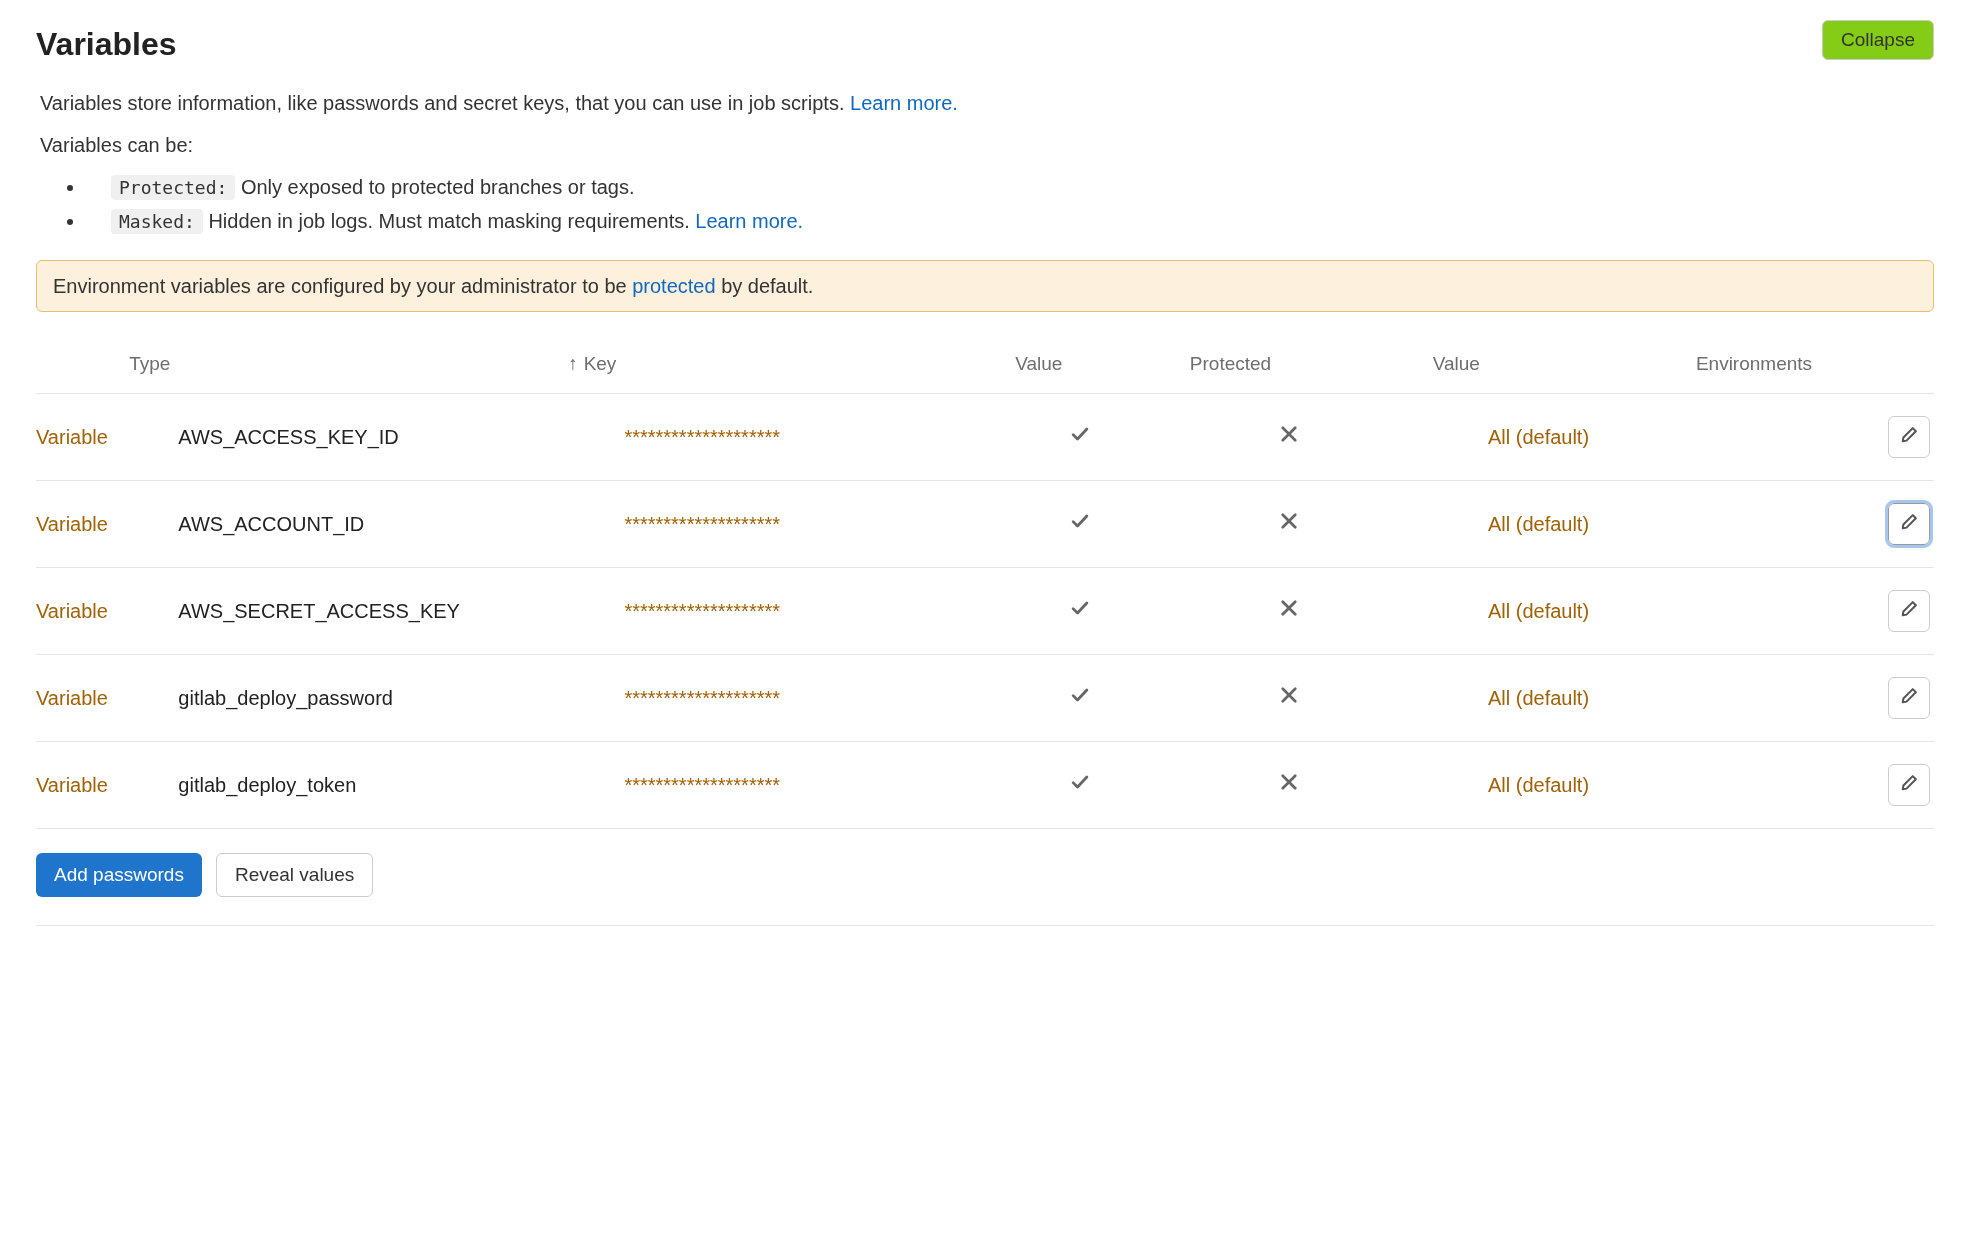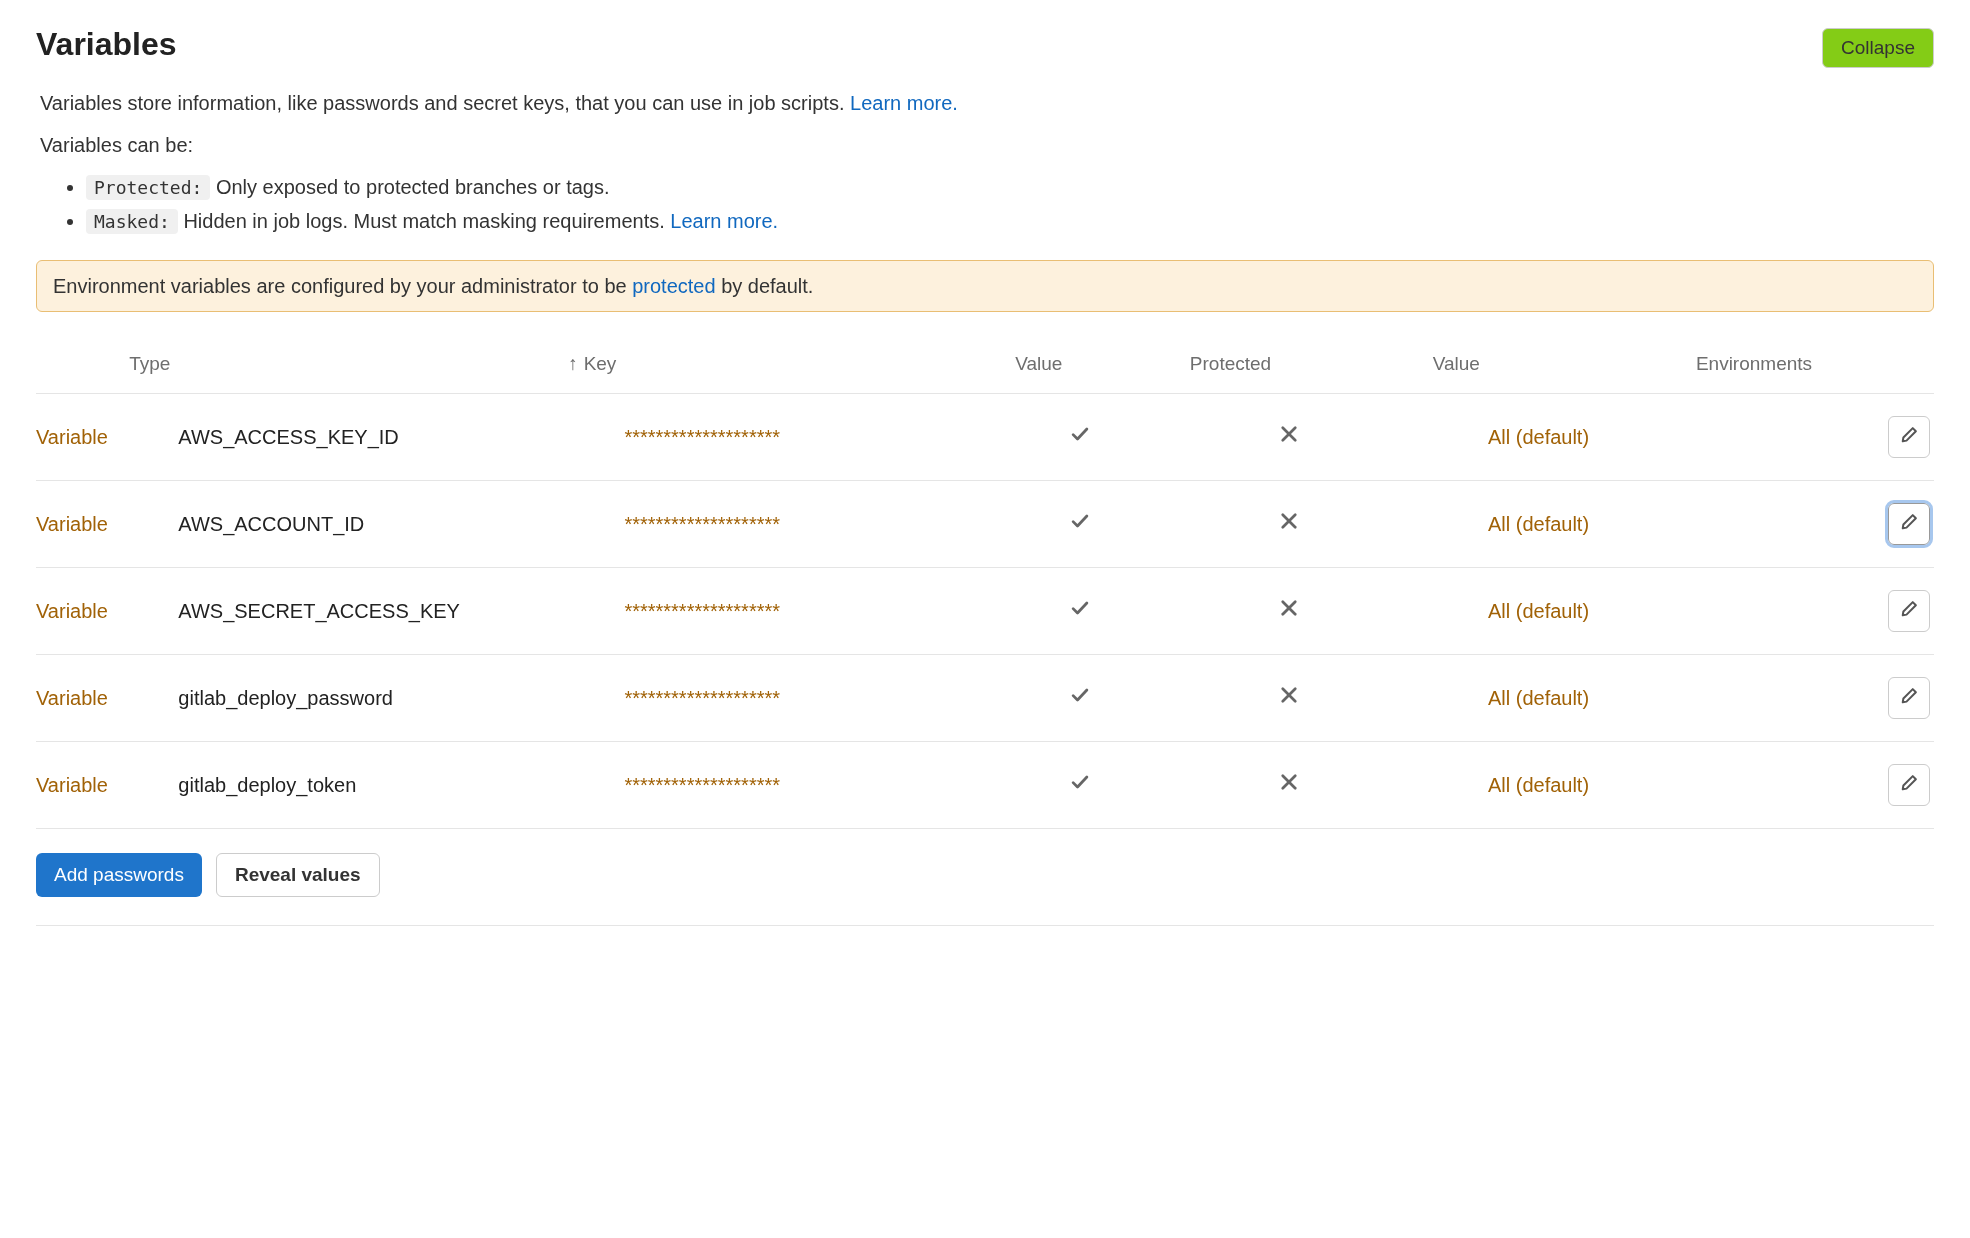--- a/index.html
+++ b/index.html
@@ -8,21 +8,21 @@
       margin: 0;
       padding: 20px 36px 36px 36px;
       color: #333;
       font-size: 20px;
       line-height: 1.5;
       background: #fff;
     }
     .header-row {
       display: flex;
       justify-content: space-between;
-      align-items: center;
+      align-items: flex-start;
     }
     h2 {
       font-size: 32px;
       font-weight: 600;
       color: #222;
       margin: 0 0 8px 0;
     }
     .collapse-btn {
       background: #84cc16;
       border: 1px solid #ccc;
@@ -35,20 +35,21 @@
     p.desc { margin: 12px 4px; color: #333; }
     a.link { color: #1068bf; text-decoration: none; }
     ul { margin: 8px 0 24px 0; padding-left: 50px; }
     li { margin: 4px 0; }
     code {
       background: #f0f0f0;
       padding: 2px 8px;
       border-radius: 4px;
       font-family: ui-monospace, SFMono-Regular, Menlo, monospace;
       font-size: 18px;
+      margin-left: 25px;
     }
     .alert {
       background: #fdf1dd;
       border: 1px solid #e9be74;
       border-radius: 6px;
       padding: 10px 16px;
       text-align: left;
       margin: 12px 0 24px 0;
       color: #333;
     }
@@ -109,21 +110,20 @@
       cursor: pointer;
     }
     .btn-secondary {
       background: #fff;
       color: #333;
       border: 1px solid #ccc;
       border-radius: 6px;
       padding: 10px 18px;
       font-size: 19px;
       cursor: pointer;
-      font-weight: bold;
     }
   </style>
 </head>
 <body>
 
 <div class="header-row">
   <h2>Variables</h2>
   <button class="collapse-btn">Collapse</button>
 </div>
 

